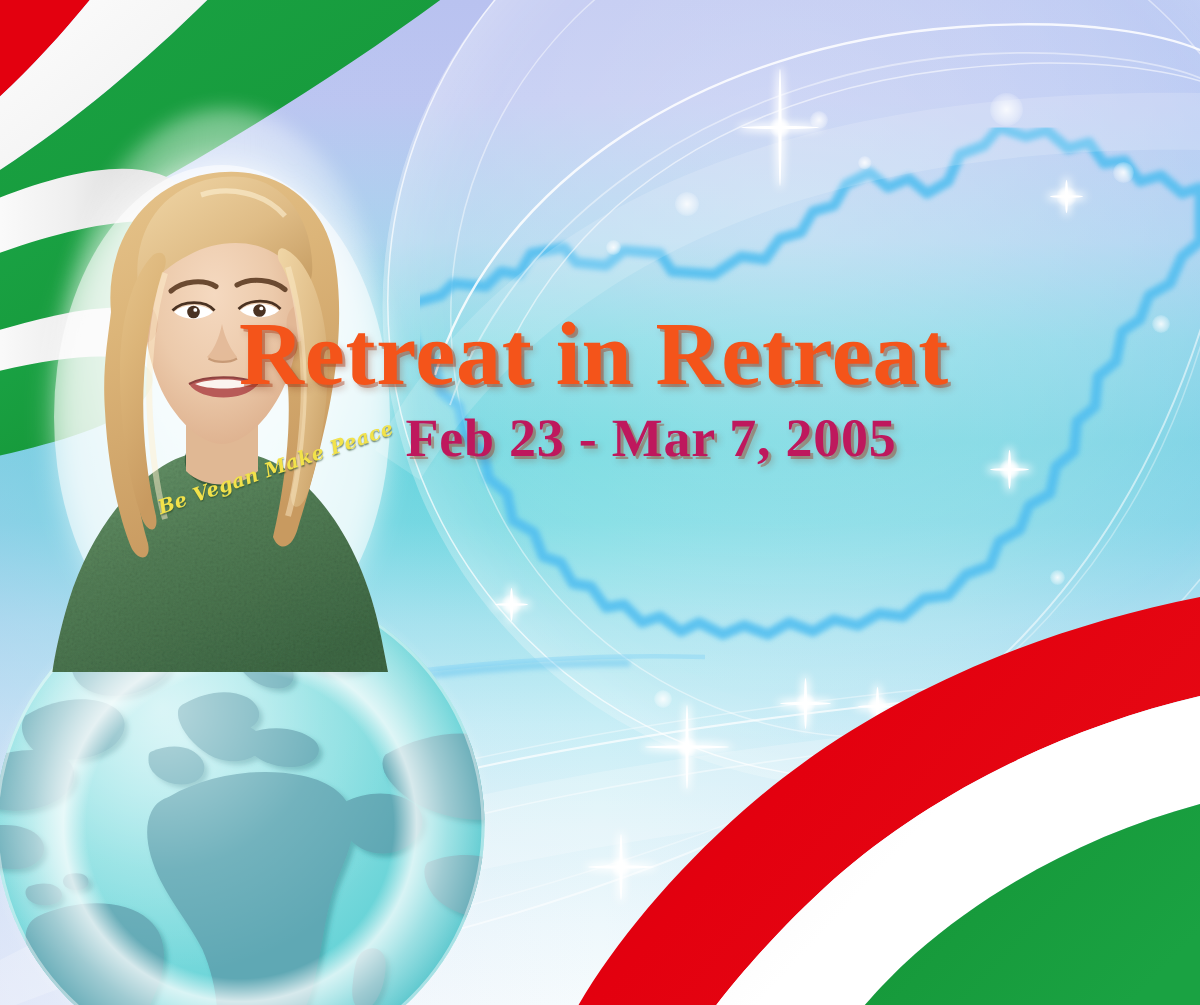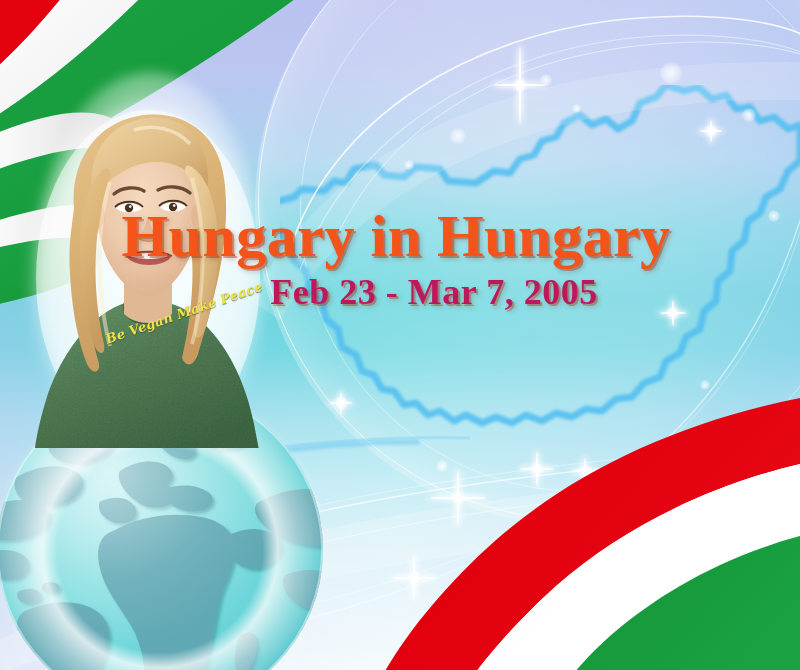--- a/index.html
+++ b/index.html
@@ -613,17 +613,17 @@
 
       <path d="M 96,104 C 88,130 84,166 86,200 C 88,230 92,254 96,268" stroke="rgba(255,240,206,0.5)" stroke-width="4" fill="none"></path>
       <path d="M 178,100 C 186,128 190,164 188,198 C 186,228 182,252 178,266" stroke="rgba(255,240,206,0.45)" stroke-width="4" fill="none"></path>
       <path d="M 120,52 C 138,46 162,50 176,66" stroke="rgba(255,244,216,0.55)" stroke-width="3.5" fill="none"></path>
     </svg>
   </div>
 
   <div class="shirt-text">Be Vegan Make Peace</div>
 
   <div class="title-block">
-    <div class="title-main">Hungary in Hungary</div>
+    <div class="title-main">Retreat in Retreat</div>
     <div class="title-sub">Feb 23 - Mar 7, 2005</div>
   </div>
 
 </div>
 
 </body></html>

